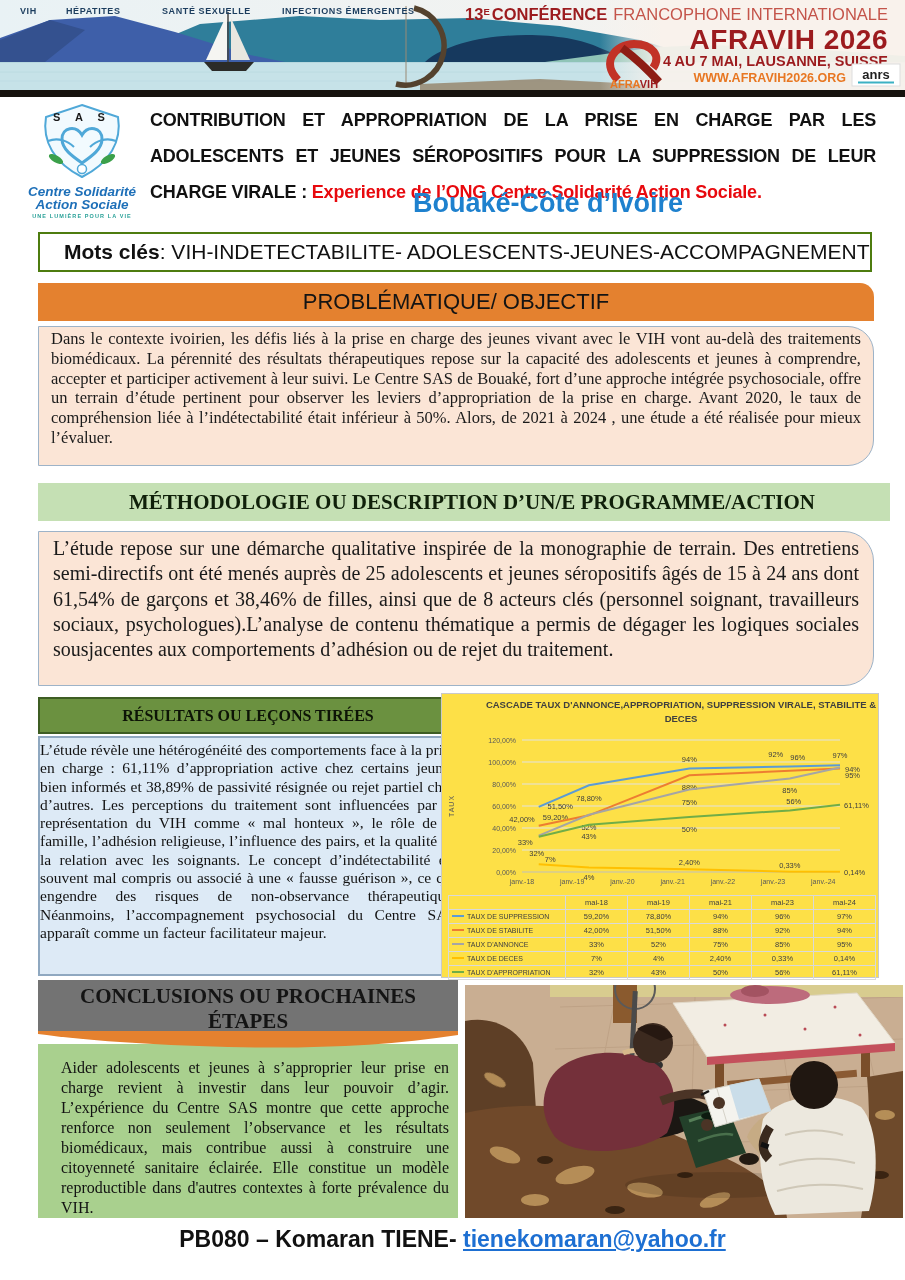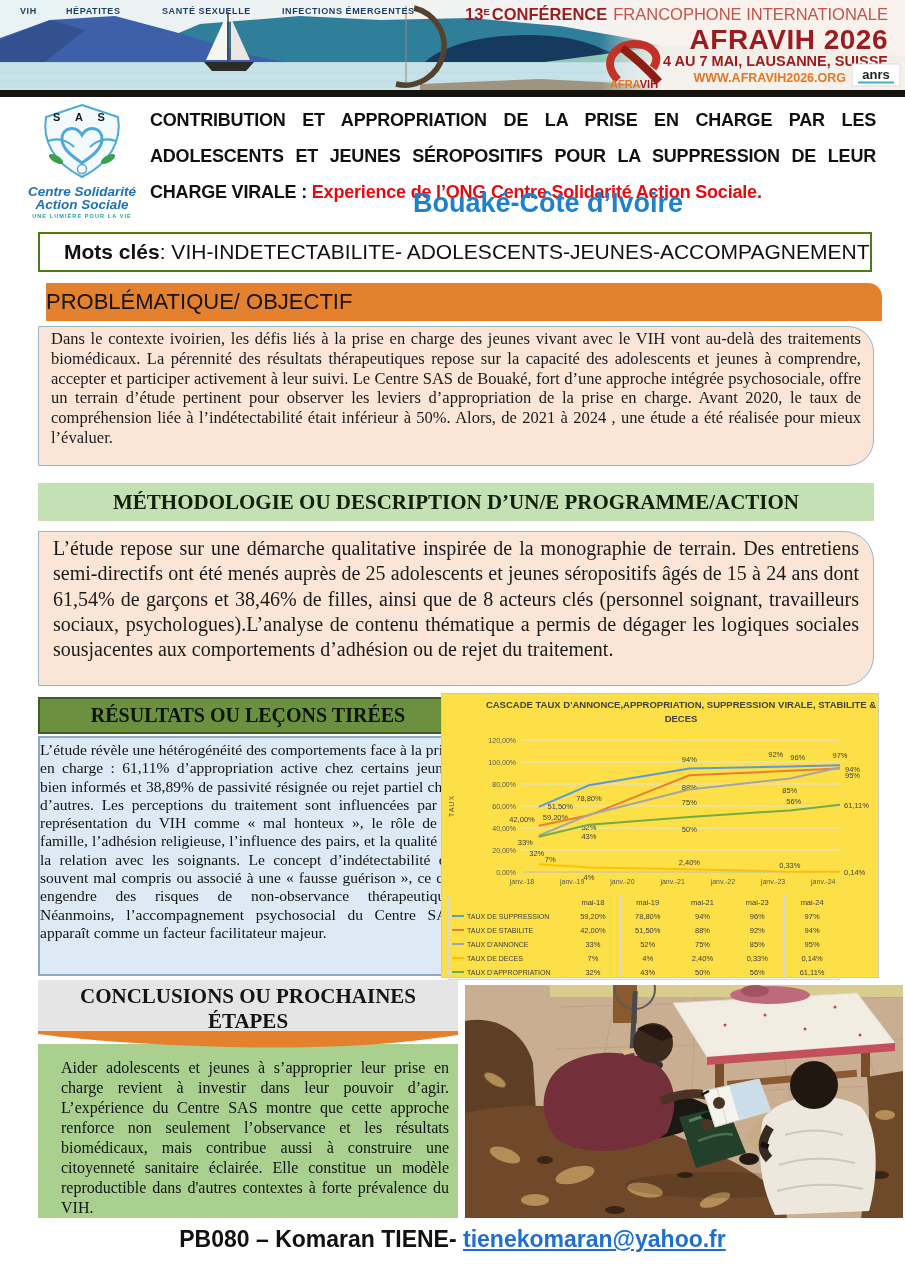--- a/index.html
+++ b/index.html
@@ -19,50 +19,50 @@
   #poster-location{left:140px;top:188px;width:726px;text-align:center;color:#1e81ce;
       font-family:"Liberation Sans",sans-serif;font-weight:bold;font-size:27px;padding-left:90px;box-sizing:border-box;}
 
   
   #keywords{left:38px;top:232px;width:834px;height:40px;background:#fff;border:2px solid #4d7c0f;
       box-sizing:border-box;font-family:"Liberation Sans",sans-serif;font-size:21px;line-height:36px;
       padding-left:24px;color:#111;white-space:nowrap;overflow:hidden;}
   #keywords .kw-label{font-weight:bold;}
 
   
-  .hdr-orange{background:#e4812f;color:#141414;text-align:left;
-      font-family:"Liberation Sans",sans-serif;font-size:22px;margin-left:8px;}
+  .hdr-orange{background:#e4812f;color:#141414;text-align:center;
+      font-family:"Liberation Sans",sans-serif;font-size:22px;}
   #problematique-h{left:38px;top:283px;width:836px;height:38px;line-height:38px;border-radius:0 14px 0 0;}
   .box-peach{background:#fbe5d6;border:1.5px solid #9db3c8;box-sizing:border-box;
       text-align:justify;color:#1a1a1a;overflow:hidden;}
   #problematique-b{left:38px;top:326px;width:836px;height:140px;border-radius:0 26px 26px 0;
       font-size:16.5px;line-height:19.8px;padding:2px 12px;}
   #methodologie-h{left:38px;top:483px;width:836px;height:38px;background:#c5e0b4;text-align:center;
-      font-weight:bold;font-size:21px;line-height:38px;color:#10200a;}
+      font-weight:bold;font-size:21px;line-height:38px;color:#10200a;padding-left:16px;}
   #methodologie-b{left:38px;top:531px;width:836px;height:155px;border-radius:0 30px 30px 0;
       font-size:20px;line-height:25.3px;padding:4px 14px;}
 
   
   #resultats-h{left:38px;top:697px;width:420px;height:37px;background:#6b9140;border:2px solid #3e5d23;
-      box-sizing:border-box;text-align:center;font-weight:bold;font-size:20px;line-height:33px;color:#0d1406;}
+      box-sizing:border-box;text-align:center;font-weight:bold;font-size:16px;line-height:33px;color:#0d1406;}
   #resultats-b{left:38px;top:736px;width:420px;height:240px;background:#ddeaf6;border:2px solid #8fa8c0;
       box-sizing:border-box;font-size:15.5px;line-height:18.3px;text-align:justify;color:#121212;
       padding:3px 0;overflow:hidden;}
-  #conclusions-h{left:38px;top:980px;width:420px;height:52px;background:#e5e5e5;text-align:center;
+  #conclusions-h{left:38px;top:980px;width:420px;height:52px;background:#737373;text-align:center;
       font-weight:bold;font-size:21px;line-height:25px;color:#141414;padding-top:4px;box-sizing:border-box;z-index:3;}
   #conclusions-wave{left:38px;top:1031px;width:420px;height:18px;z-index:3;}
   #conclusions-b{left:38px;top:1044px;width:420px;height:174px;background:#a9d08e;z-index:1;
       font-size:16px;line-height:20px;text-align:justify;color:#121212;padding:14px 9px 4px 23px;
       box-sizing:border-box;overflow:hidden;}
 
   
   #chart-box{left:441px;top:693px;width:438px;height:285px;background:#fde047;border:1px solid #c9c9c9;
       box-sizing:border-box;font-family:"Liberation Sans",sans-serif;}
   #chart-plot text{font-family:"Liberation Sans",sans-serif;}
-  #chart-table{table-layout:fixed;width:392px;margin:1px 4px 0 6px;border-collapse:collapse;padding-left:30px;}
+  #chart-table{table-layout:fixed;width:428px;margin:1px 4px 0 6px;border-collapse:collapse;padding-left:30px;}
   #chart-table td{border:1px solid #d9d9d9;font:7.5px "Liberation Sans",sans-serif;color:#404040;
       text-align:center;padding:2px 1px;overflow:hidden;white-space:nowrap;}
   #chart-table td.cname{width:112px;text-align:left;font-size:7px;padding-left:3px;}
   #chart-table .sw{display:inline-block;width:12px;height:2px;margin:0 3px 2px 0;vertical-align:middle;}
 
   
   #photo{left:465px;top:985px;width:438px;height:233px;}
 
   
   #footer{left:0;top:1226px;width:905px;text-align:center;font-family:"Liberation Sans",sans-serif;

